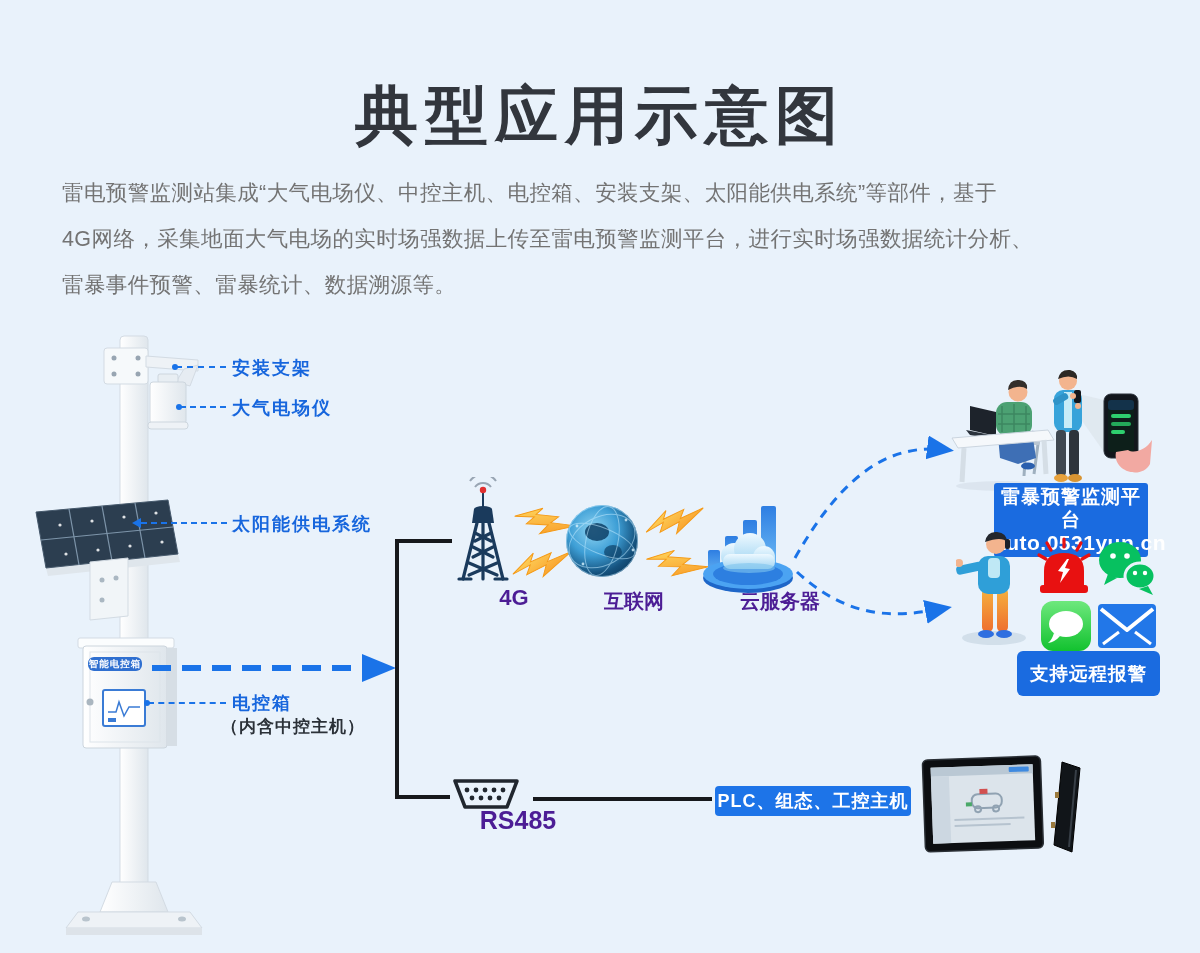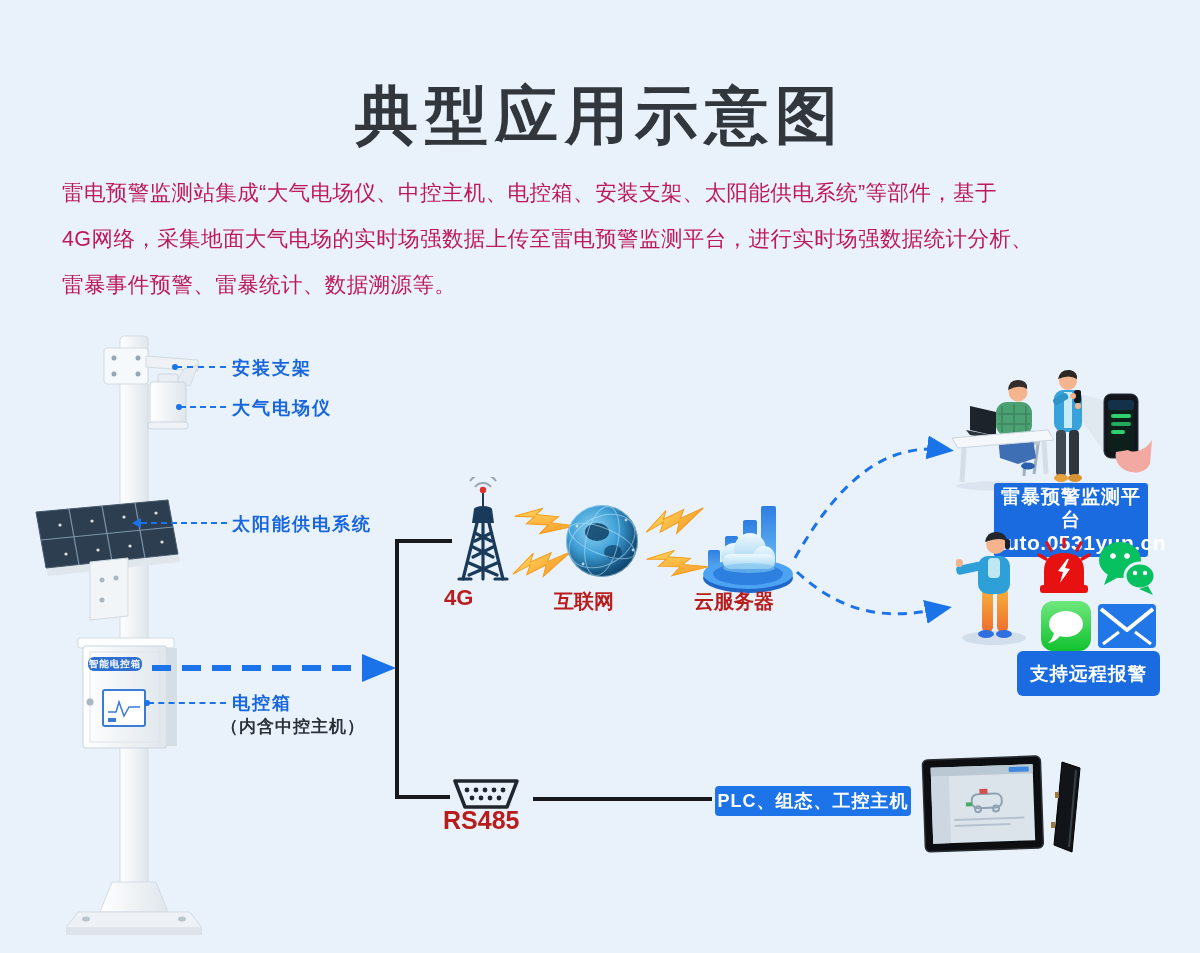--- a/index.html
+++ b/index.html
@@ -1,30 +1,30 @@
 <!DOCTYPE html>
 <html><head>
 <meta charset="utf-8">
 <style>
   html,body{margin:0;padding:0;}
   body{font-family:"Liberation Sans","DejaVu Sans",sans-serif;}
   #canvas{position:relative;width:1200px;height:953px;background:#e9f2fb;overflow:hidden;}
   .abs{position:absolute;}
   .title{left:0;top:44px;width:1200px;text-align:center;font-size:63px;font-weight:900;
          letter-spacing:7px;color:#32363d;margin-top:29px;}
-  .desc{left:62px;top:170px;width:1084px;font-size:21.5px;line-height:46px;color:#be185d;letter-spacing:.4px;}
+  .desc{left:62px;top:170px;width:1084px;font-size:21.5px;line-height:46px;color:#737373;letter-spacing:.4px;}
   .callout{font-size:18px;font-weight:800;color:#1766dd;letter-spacing:2px;white-space:nowrap;}
   .note{font-size:17px;font-weight:700;color:#2b3138;letter-spacing:1px;white-space:nowrap;}
   .dash{height:0;border-top:2px dashed #1a73e8;}
   .dash.dot::before{content:'';position:absolute;left:-4px;top:-4px;width:6px;height:6px;
          border-radius:50%;background:#1a73e8;}
   .dash.arrow-left::before{content:'';position:absolute;left:-9px;top:-6px;width:0;height:0;
          border-style:solid;border-width:5px 9px 5px 0;
          border-color:transparent #1a73e8 transparent transparent;}
-  .netlabel{text-align:left;font-weight:800;color:#b91c1c;white-space:nowrap;}
+  .netlabel{text-align:center;font-weight:800;color:#4c1d95;white-space:nowrap;margin-left:32px;}
   .badge{background:#1a6be0;color:#ffffff;font-weight:800;text-align:center;border-radius:4px;}
   .badge-platform{left:994px;top:483px;width:154px;padding:2px 0 3px 0;border-radius:3px;}
   .badge-platform .l1{font-size:19px;line-height:23px;letter-spacing:1px;}
   .badge-platform .l2{font-size:21px;line-height:23px;letter-spacing:.5px;}
   .badge-alarm{left:1017px;top:651px;padding:10px 13px;font-size:18.5px;border-radius:6px;letter-spacing:1px;}
   .badge-plc{left:715px;top:786px;width:196px;height:30px;line-height:30px;font-size:18px;
          border-radius:4px;letter-spacing:1px;background:#1d74e8;}
   .boxstrip{left:88px;top:657px;width:54px;height:14px;background:#2f6fd0;border-radius:6px;
          color:#fff;font-size:9.5px;line-height:14px;text-align:center;font-weight:700;letter-spacing:1px;}
   svg{display:block;}

